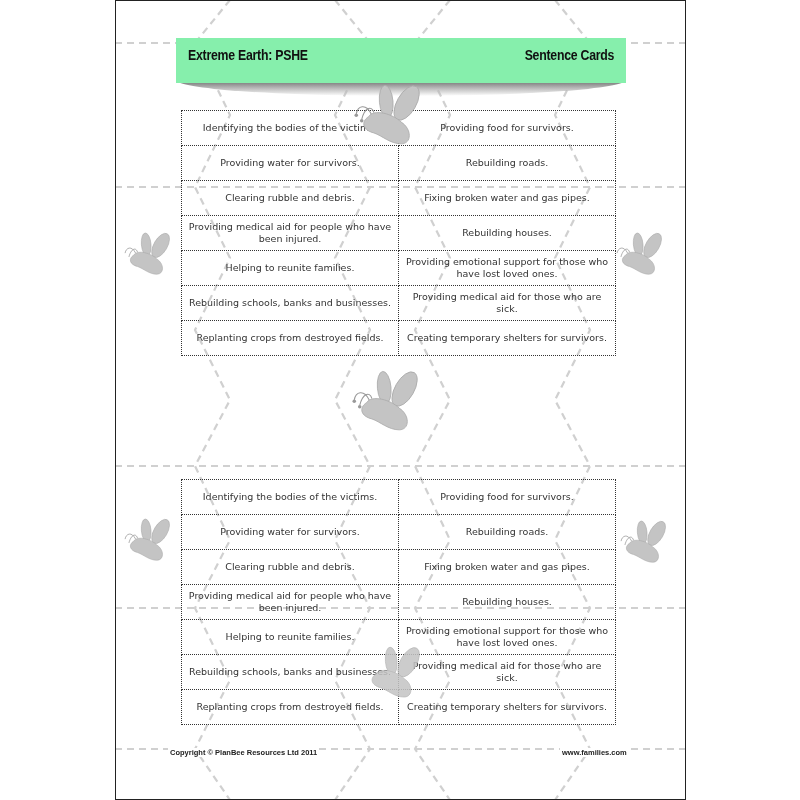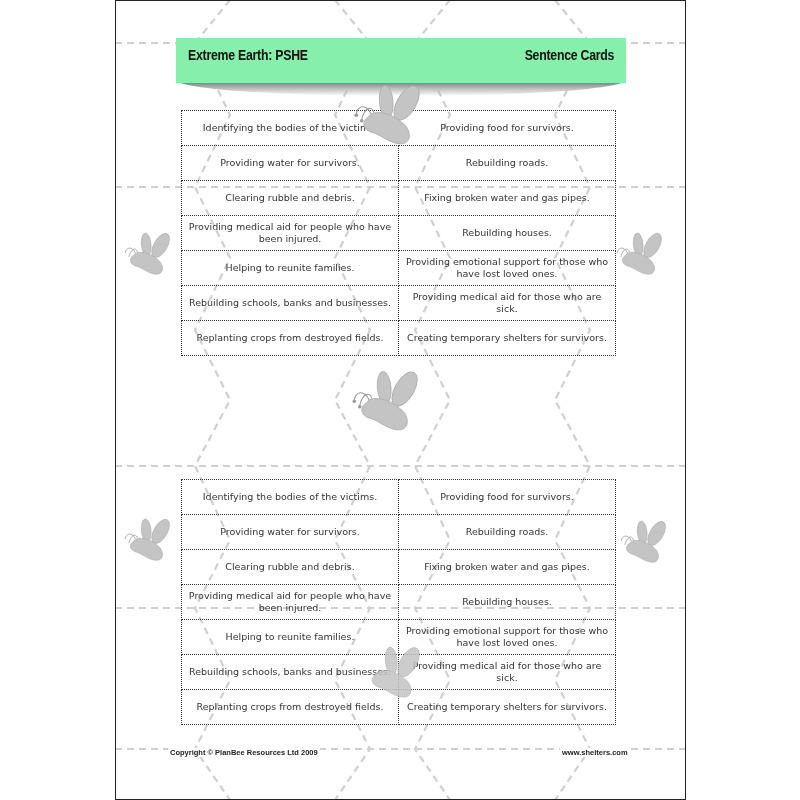--- a/index.html
+++ b/index.html
@@ -184,14 +184,14 @@
   </g>
 </svg>
 <svg class="bee" style="left:362px;top:646px;" width="70" height="58" viewBox="0 0 60 50" opacity="0.85">
   <g fill="#c4c4c4" stroke="#aaa" stroke-width="0.6">
     <ellipse cx="25" cy="13" rx="5" ry="12" transform="rotate(-5 25 13)"></ellipse>
     <ellipse cx="40" cy="14" rx="7" ry="14" transform="rotate(30 40 14)"></ellipse>
     <path d="M12 24 C 16 18, 30 22, 36 28 C 44 33, 44 44, 36 44 C 28 44, 22 38, 16 36 C 8 34, 6 28, 12 24 Z"></path>
   </g>
 </svg>
 
-<span class="footer-left">Copyright © PlanBee Resources Ltd 2009</span>
-<span class="footer-right">www.shelters.com</span>
+<span class="footer-left">Copyright © PlanBee Resources Ltd 2011</span>
+<span class="footer-right">www.families.com</span>
 
 </body></html>

